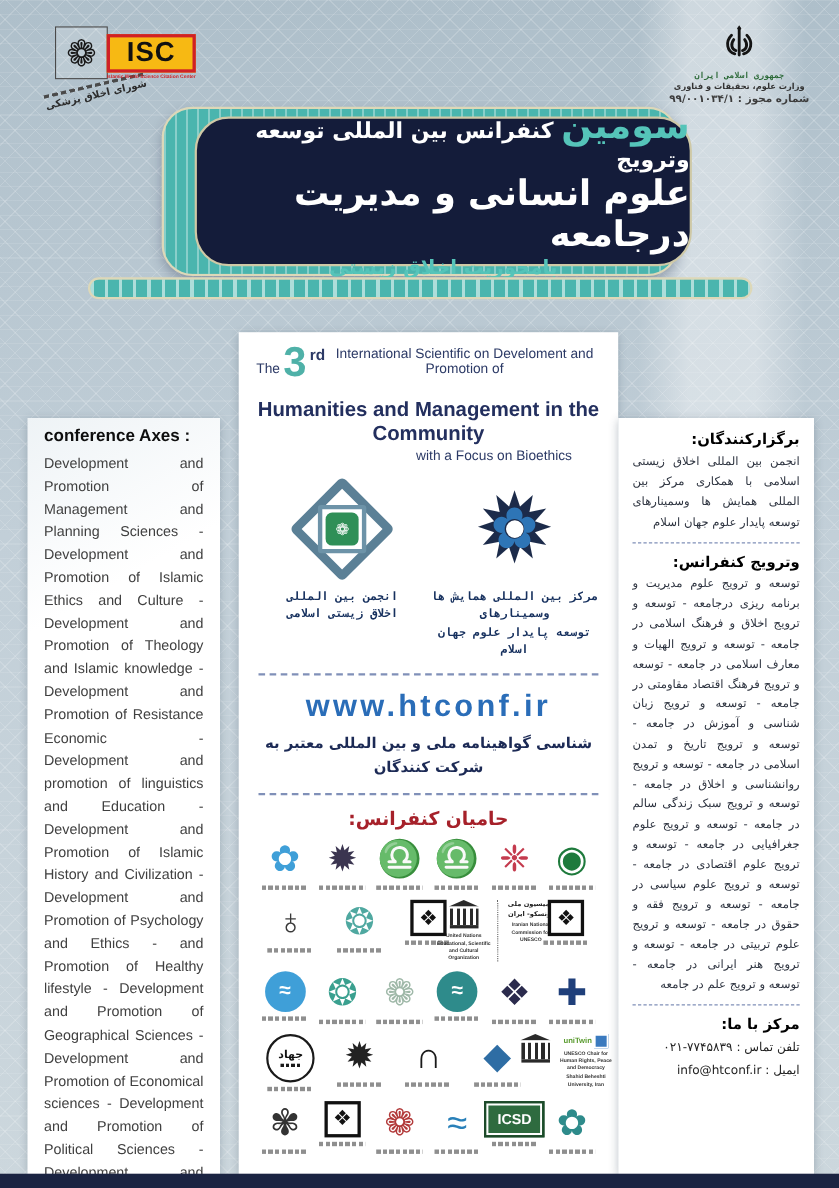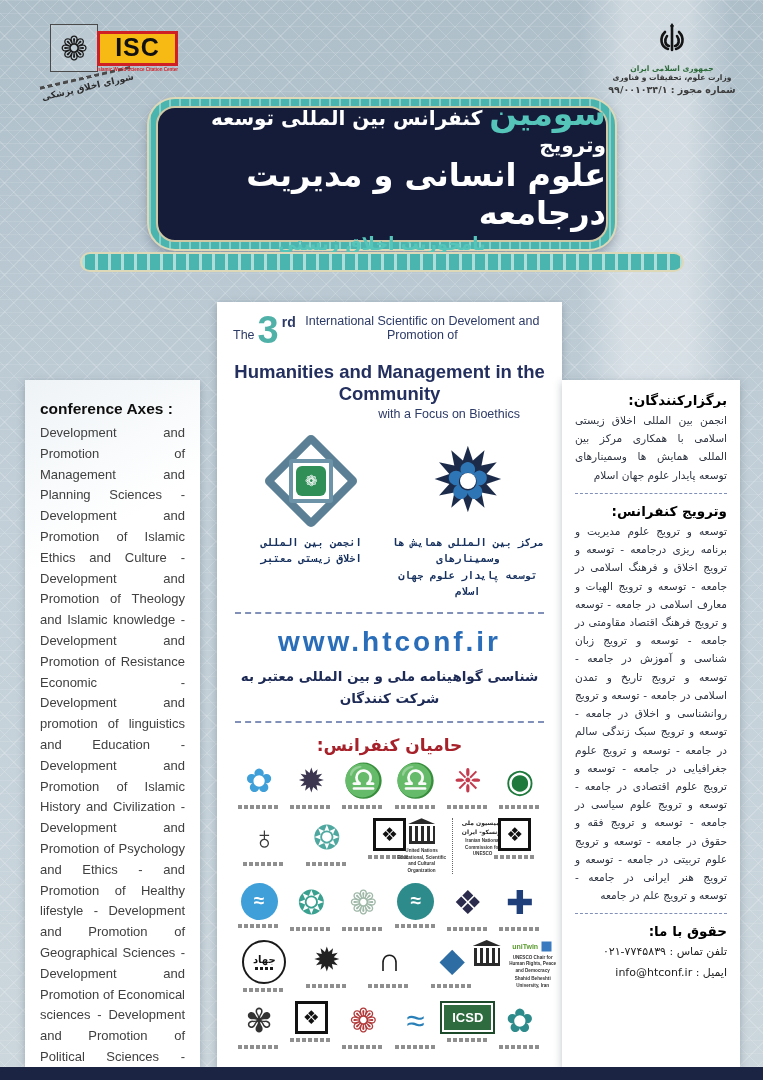--- a/index.html
+++ b/index.html
@@ -20,38 +20,38 @@
   
   .hdr-univ{position:absolute;left:32px;top:24px;width:120px;}
   .univ-emblem{width:46px;height:46px;border:1.5px solid #4a4a4a;display:flex;align-items:center;justify-content:center;font-size:33px;color:#181818;background:rgba(255,255,255,.15);margin-left:18px;}
   .univ-cap{transform:rotate(-13deg);margin-top:4px;width:110px;text-align:center;color:#2c2c2c;}
   .univ-squig{height:3px;background:repeating-linear-gradient(90deg,#4a4a4a 0 5px,transparent 5px 8px);margin:3px 8px;}
   .univ-cap .t{font-size:9px;font-weight:bold;}
   .hdr-isc{position:absolute;left:97px;top:31px;text-align:center;}
   .isc-box{background:#f7b913;border:3px solid #cf2026;color:#111;font-weight:800;font-size:25px;line-height:1;padding:1px 8px 3px;letter-spacing:1px;}
   .isc-sub{font-size:4.5px;color:#cf2026;font-weight:bold;margin-top:1px;}
   .hdr-gov{position:absolute;right:26px;top:20px;width:130px;text-align:center;direction:rtl;}
-  .gov-line1{font-size:7.5px;color:#2e6b3a;font-weight:bold;}
+  .gov-line1{font-size:7.5px;color:#2e6b3a;font-weight:bold;font-family:Liberation Mono, monospace;}
   .gov-line2{font-size:7.5px;color:#333;font-weight:bold;}
   .gov-lic{font-size:9.5px;color:#3c3c3c;font-weight:bold;margin-top:2px;}
 
   
   .banner{position:absolute;left:149px;top:99px;width:466px;height:150px;background:#4ab5ae;border-radius:26px;padding:7px;box-sizing:border-box;box-shadow:0 0 0 2px #ddd8b8, 0 5px 12px rgba(20,30,60,.35);
     background-image:repeating-linear-gradient(90deg, rgba(255,255,255,.35) 0 2px, transparent 2px 10px);}
-  .banner-inner{width:100%;height:100%;background:#141c3a;border-radius:19px;border:2px solid #cfc9a6;display:flex;flex-direction:column;align-items:center;justify-content:center;direction:rtl;box-sizing:border-box;gap:1px;}
+  .banner-inner{width:100%;height:100%;background:#141c3a;border-radius:31px;border:2px solid #cfc9a6;display:flex;flex-direction:column;align-items:center;justify-content:center;direction:rtl;box-sizing:border-box;gap:1px;margin-left:21px;}
   .banner-l1{font-size:20px;color:#fff;font-weight:bold;}
   .banner-l1 .ordinal{color:#55c4b9;font-size:33px;font-weight:bold;}
   .banner-l2{font-size:32px;color:#fff;font-weight:bold;margin-top:-2px;}
   .banner-l3{font-size:18px;color:#55c4b9;font-weight:bold;}
   .banner-band{position:absolute;left:82px;top:254px;width:600px;height:16px;background:#4ab5ae;border-radius:8px;box-shadow:0 0 0 2px #ddd8b8;
     background-image:repeating-linear-gradient(90deg, rgba(255,255,255,.55) 0 3px, transparent 3px 13px);}
 
   
   .panel{position:absolute;background:#fff;box-shadow:0 2px 8px rgba(40,60,80,.30);box-sizing:border-box;overflow:hidden;}
-  .panel-left{left:25px;top:380px;width:175px;height:688px;padding:20px 15px;background:linear-gradient(150deg,#eef3f6,#ffffff 25%);}
+  .panel-left{left:25px;top:380px;width:175px;height:688px;padding:8px 15px;background:linear-gradient(150deg,#eef3f6,#ffffff 25%);}
   .panel-center{left:217px;top:302px;width:345px;height:766px;padding:10px 16px;}
   .panel-right{left:562px;top:380px;width:178px;height:688px;padding:12px 13px;direction:rtl;}
 
   
   .axes-heading{font-size:15.5px;font-weight:bold;color:#0e0e0e;margin-bottom:5px;}
   .axes-body{font-size:13px;color:#404040;line-height:1.6;text-align:justify;}
 
   
   .title-en{color:#2c3a66;text-align:center;margin-top:2px;}
   .title-row{display:flex;align-items:flex-end;justify-content:center;gap:3px;}
@@ -179,21 +179,21 @@
 
     <div class="org-logos">
       <div class="org-item">
         <div class="knot-logo">
           <span class="kl-sq"></span>
             <span class="kl-sq2"></span>
             <span class="kl-green">❁</span>
         </div>
         <div class="org-cap fa">
           <div>انجمن بین المللی</div>
-          <div>اخلاق زیستی معتبر</div>
+          <div>اخلاق زیستی اسلامی</div>
         </div>
       </div>
       <div class="org-item">
         <div class="star-logo">
           <span class="sl-star">✹</span>
             <span class="sl-flower">✿</span>
             <span class="sl-core"></span>
         </div>
         <div class="org-cap fa">
           <div>مرکز بین المللی همایش ها وسمینارهای</div>
@@ -360,21 +360,21 @@
       </div>
   </div>
 
   <div class="panel panel-right fa">
     <div class="rc-heading">برگزارکنندگان:</div>
     <div class="rc-body">انجمن بین المللی اخلاق زیستی اسلامی با همکاری مرکز بین المللی همایش ها وسمینارهای توسعه پایدار علوم جهان اسلام</div>
     <div class="rc-sep"></div>
     <div class="rc-heading">وترویج کنفرانس:</div>
     <div class="rc-body">توسعه و ترویج علوم مدیریت و برنامه ریزی درجامعه - توسعه و ترویج اخلاق و فرهنگ اسلامی در جامعه - توسعه و ترویج الهیات و معارف اسلامی در جامعه - توسعه و ترویج فرهنگ اقتصاد مقاومتی در جامعه - توسعه و ترویج زبان شناسی و آموزش در جامعه - توسعه و ترویج تاریخ و تمدن اسلامی در جامعه - توسعه و ترویج روانشناسی و اخلاق در جامعه - توسعه و ترویج سبک زندگی سالم در جامعه - توسعه و ترویج علوم جغرافیایی در جامعه - توسعه و ترویج علوم اقتصادی در جامعه - توسعه و ترویج علوم سیاسی در جامعه - توسعه و ترویج فقه و حقوق در جامعه - توسعه و ترویج علوم تربیتی در جامعه - توسعه و ترویج هنر ایرانی در جامعه - توسعه و ترویج علم در جامعه</div>
     <div class="rc-sep"></div>
-    <div class="rc-heading">حقوق با ما:</div>
+    <div class="rc-heading">مرکز با ما:</div>
     <div class="rc-contact-line">
       <span>تلفن تماس :</span>
       <span class="ltr">۰۲۱-۷۷۴۵۸۳۹</span>
     </div>
     <div class="rc-contact-line">
       <span>ایمیل :</span>
       <span class="ltr">info@htconf.ir</span>
     </div>
   </div>
 

